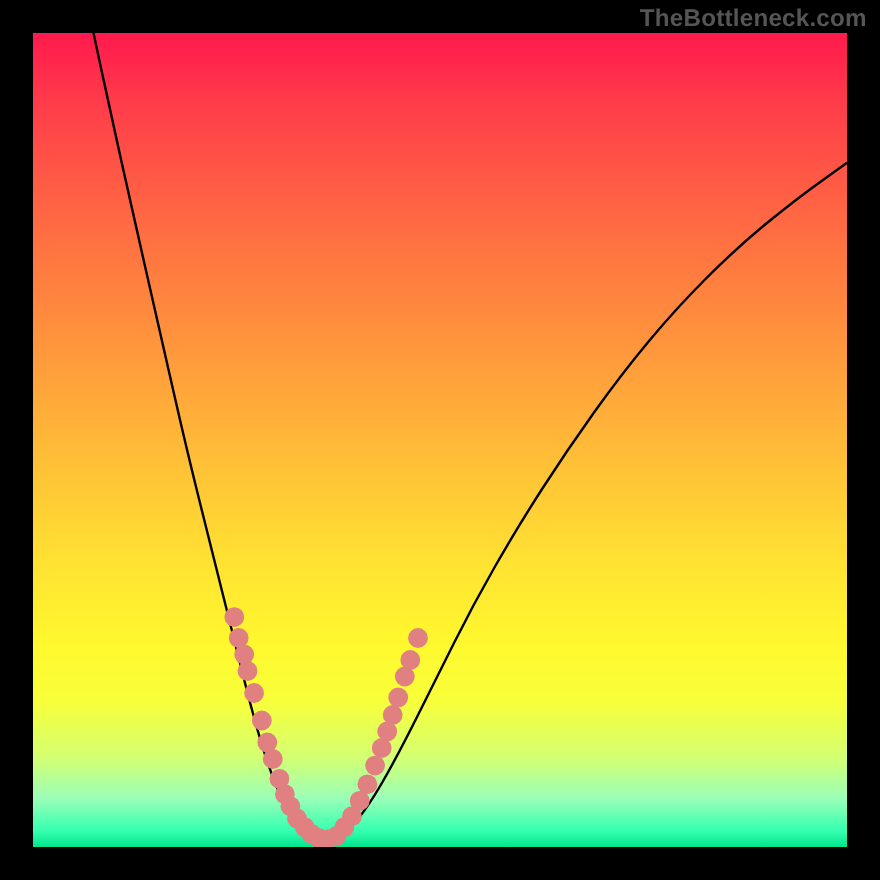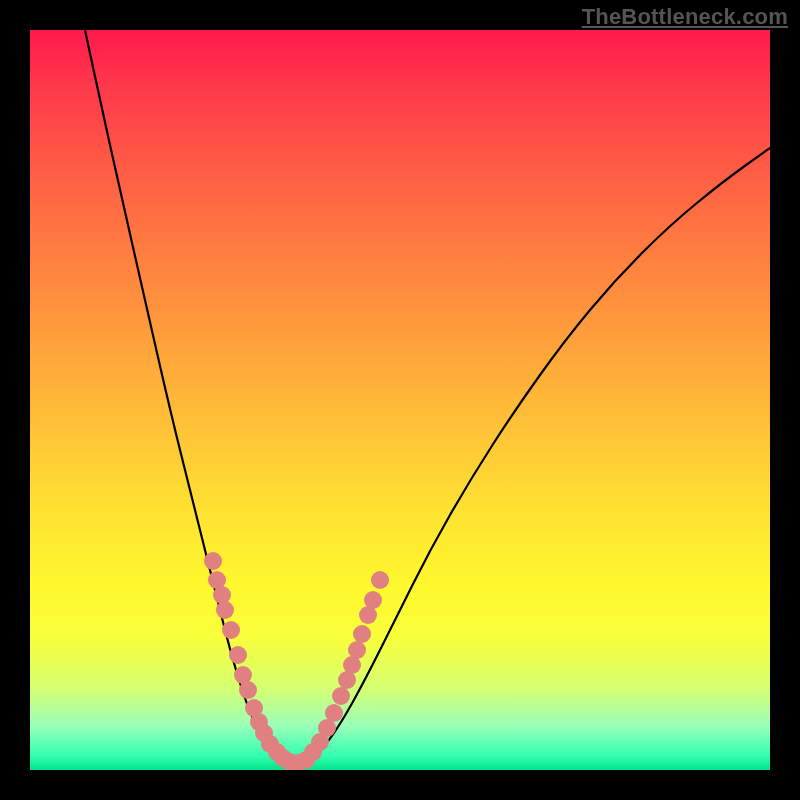--- a/index.html
+++ b/index.html
@@ -34,21 +34,20 @@
     );
   }
   .watermark {
     position: absolute;
     top: 4px;
     right: 12px;
     font-size: 22px;
     font-weight: 600;
     color: #555;
     letter-spacing: 0.2px;
-    text-decoration: underline;
   }
   svg {
     position: absolute;
     left: 0;
     top: 0;
   }
 </style>
 </head>
 <body>
 

